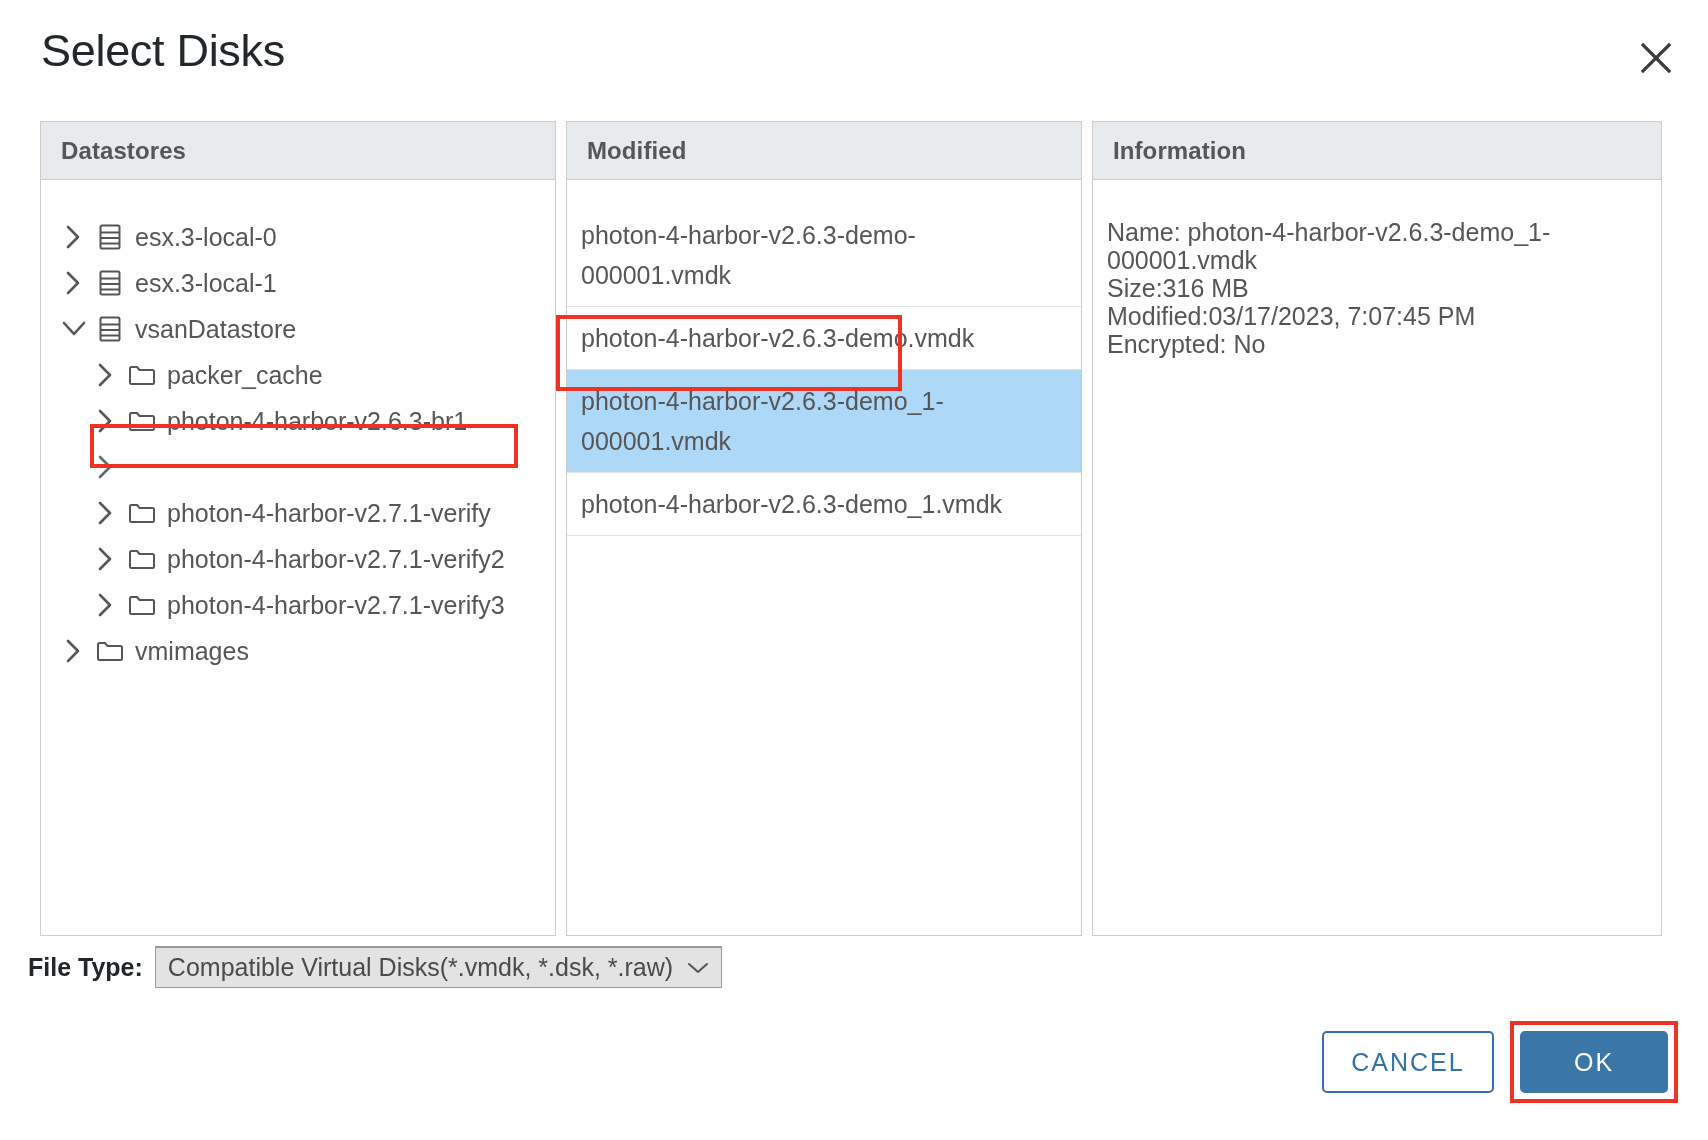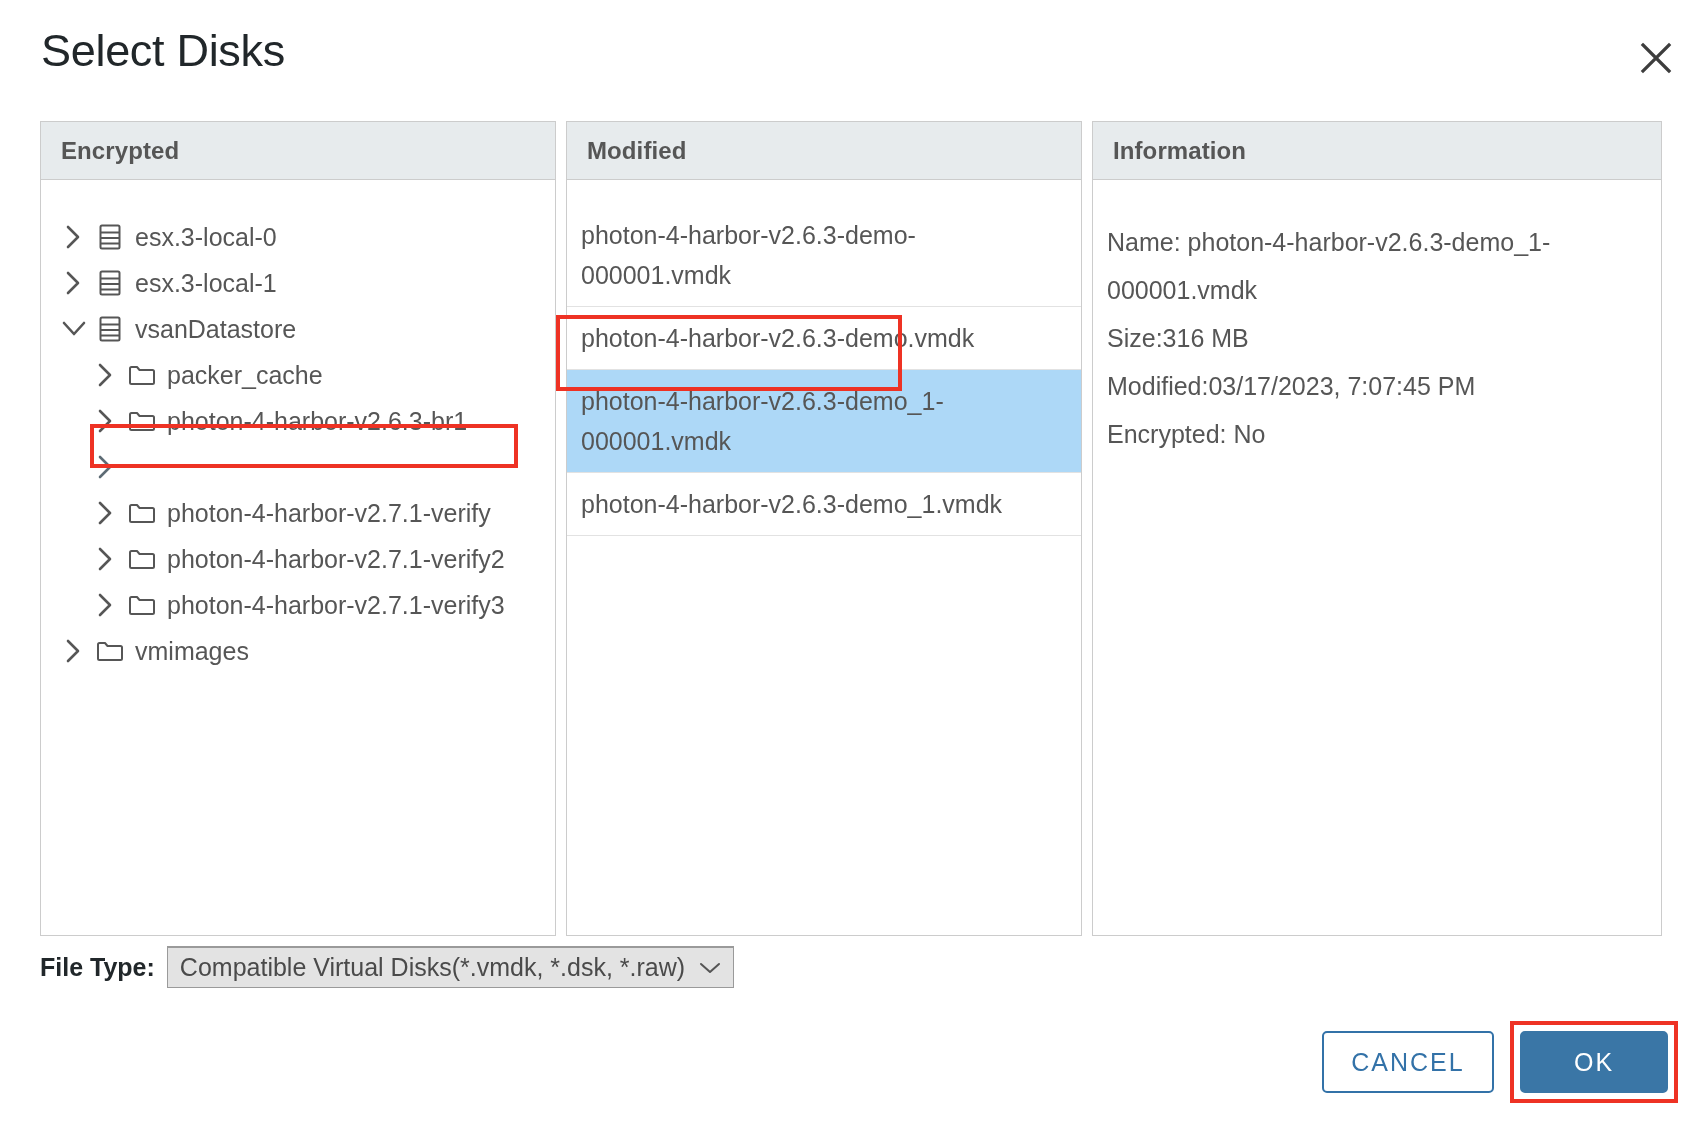--- a/index.html
+++ b/index.html
@@ -169,28 +169,28 @@
   }
   .content-row.selected {
     background: #add8f7;
   }
 
   
   .info-block {
     padding: 14px 18px 0 14px;
     font-size: 25px;
     color: #565656;
-    line-height: 48px;
+    line-height: 28px;
   }
   .info-line { white-space: normal; }
 
   
   .filetype-row {
     position: absolute;
-    left: 40px;
+    left: 28px;
     top: 955px;
     display: flex;
     align-items: center;
     height: 24px;
   }
   .filetype-label {
     font-size: 25px;
     font-weight: 700;
     color: #21272a;
     margin-right: 12px;
@@ -268,21 +268,21 @@
     <svg width="36" height="36" viewBox="0 0 36 36" aria-hidden="true">
       <path d="M5 5 L31 31 M31 5 L5 31" stroke="#3d3d3d" stroke-width="3.2" fill="none" stroke-linecap="square"></path>
     </svg>
   </div>
 </div>
 
 <div class="panels">
 
   <div class="panel panel-datastores">
     <div class="panel-head">
-      <span class="panel-head-title">Encrypted</span>
+      <span class="panel-head-title">Datastores</span>
     </div>
     <div class="panel-body">
       <div class="tree">
 
         <div class="tree-row depth-0">
           <span class="caret">
             <svg width="18" height="26" viewBox="0 0 18 26">
                 <path d="M3 3 L13 13 L3 23" fill="none" stroke="currentColor" stroke-width="2.6" stroke-linecap="round" stroke-linejoin="round"></path>
               </svg>
           </span>

